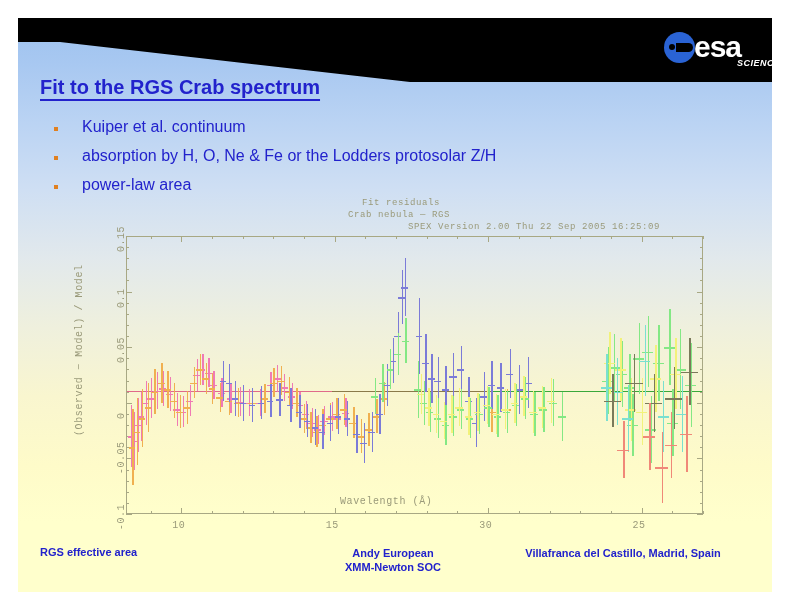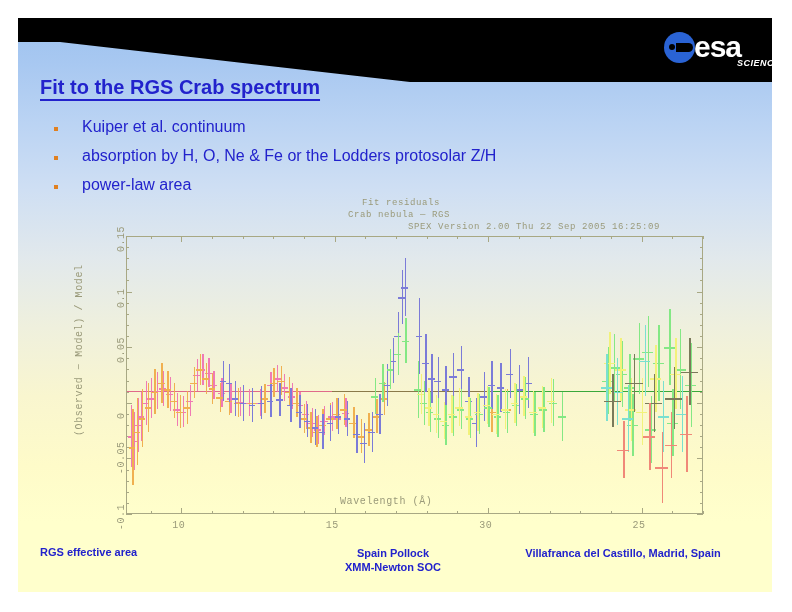--- a/index.html
+++ b/index.html
@@ -652,21 +652,21 @@
         <div class="pt-v" style="left: 646.12px; top: 200.128px; height: 75.616px; background: rgb(240, 136, 120);"></div>
       </div>
 
     <div class="axis-title-x">Wavelength (Å)</div>
     <div class="axis-title-y">(Observed − Model) / Model</div>
   </div>
 
   <div class="footer">
     <div class="f-left">RGS effective area</div>
     <div class="f-mid">
-      <div>Spain Pollock</div>
+      <div>Andy European</div>
       <div>XMM-Newton SOC</div>
     </div>
     <div class="f-right">
       <div>Villafranca del Castillo, Madrid, Spain</div>
     </div>
   </div>
 
 </div>
 
 </body></html>

